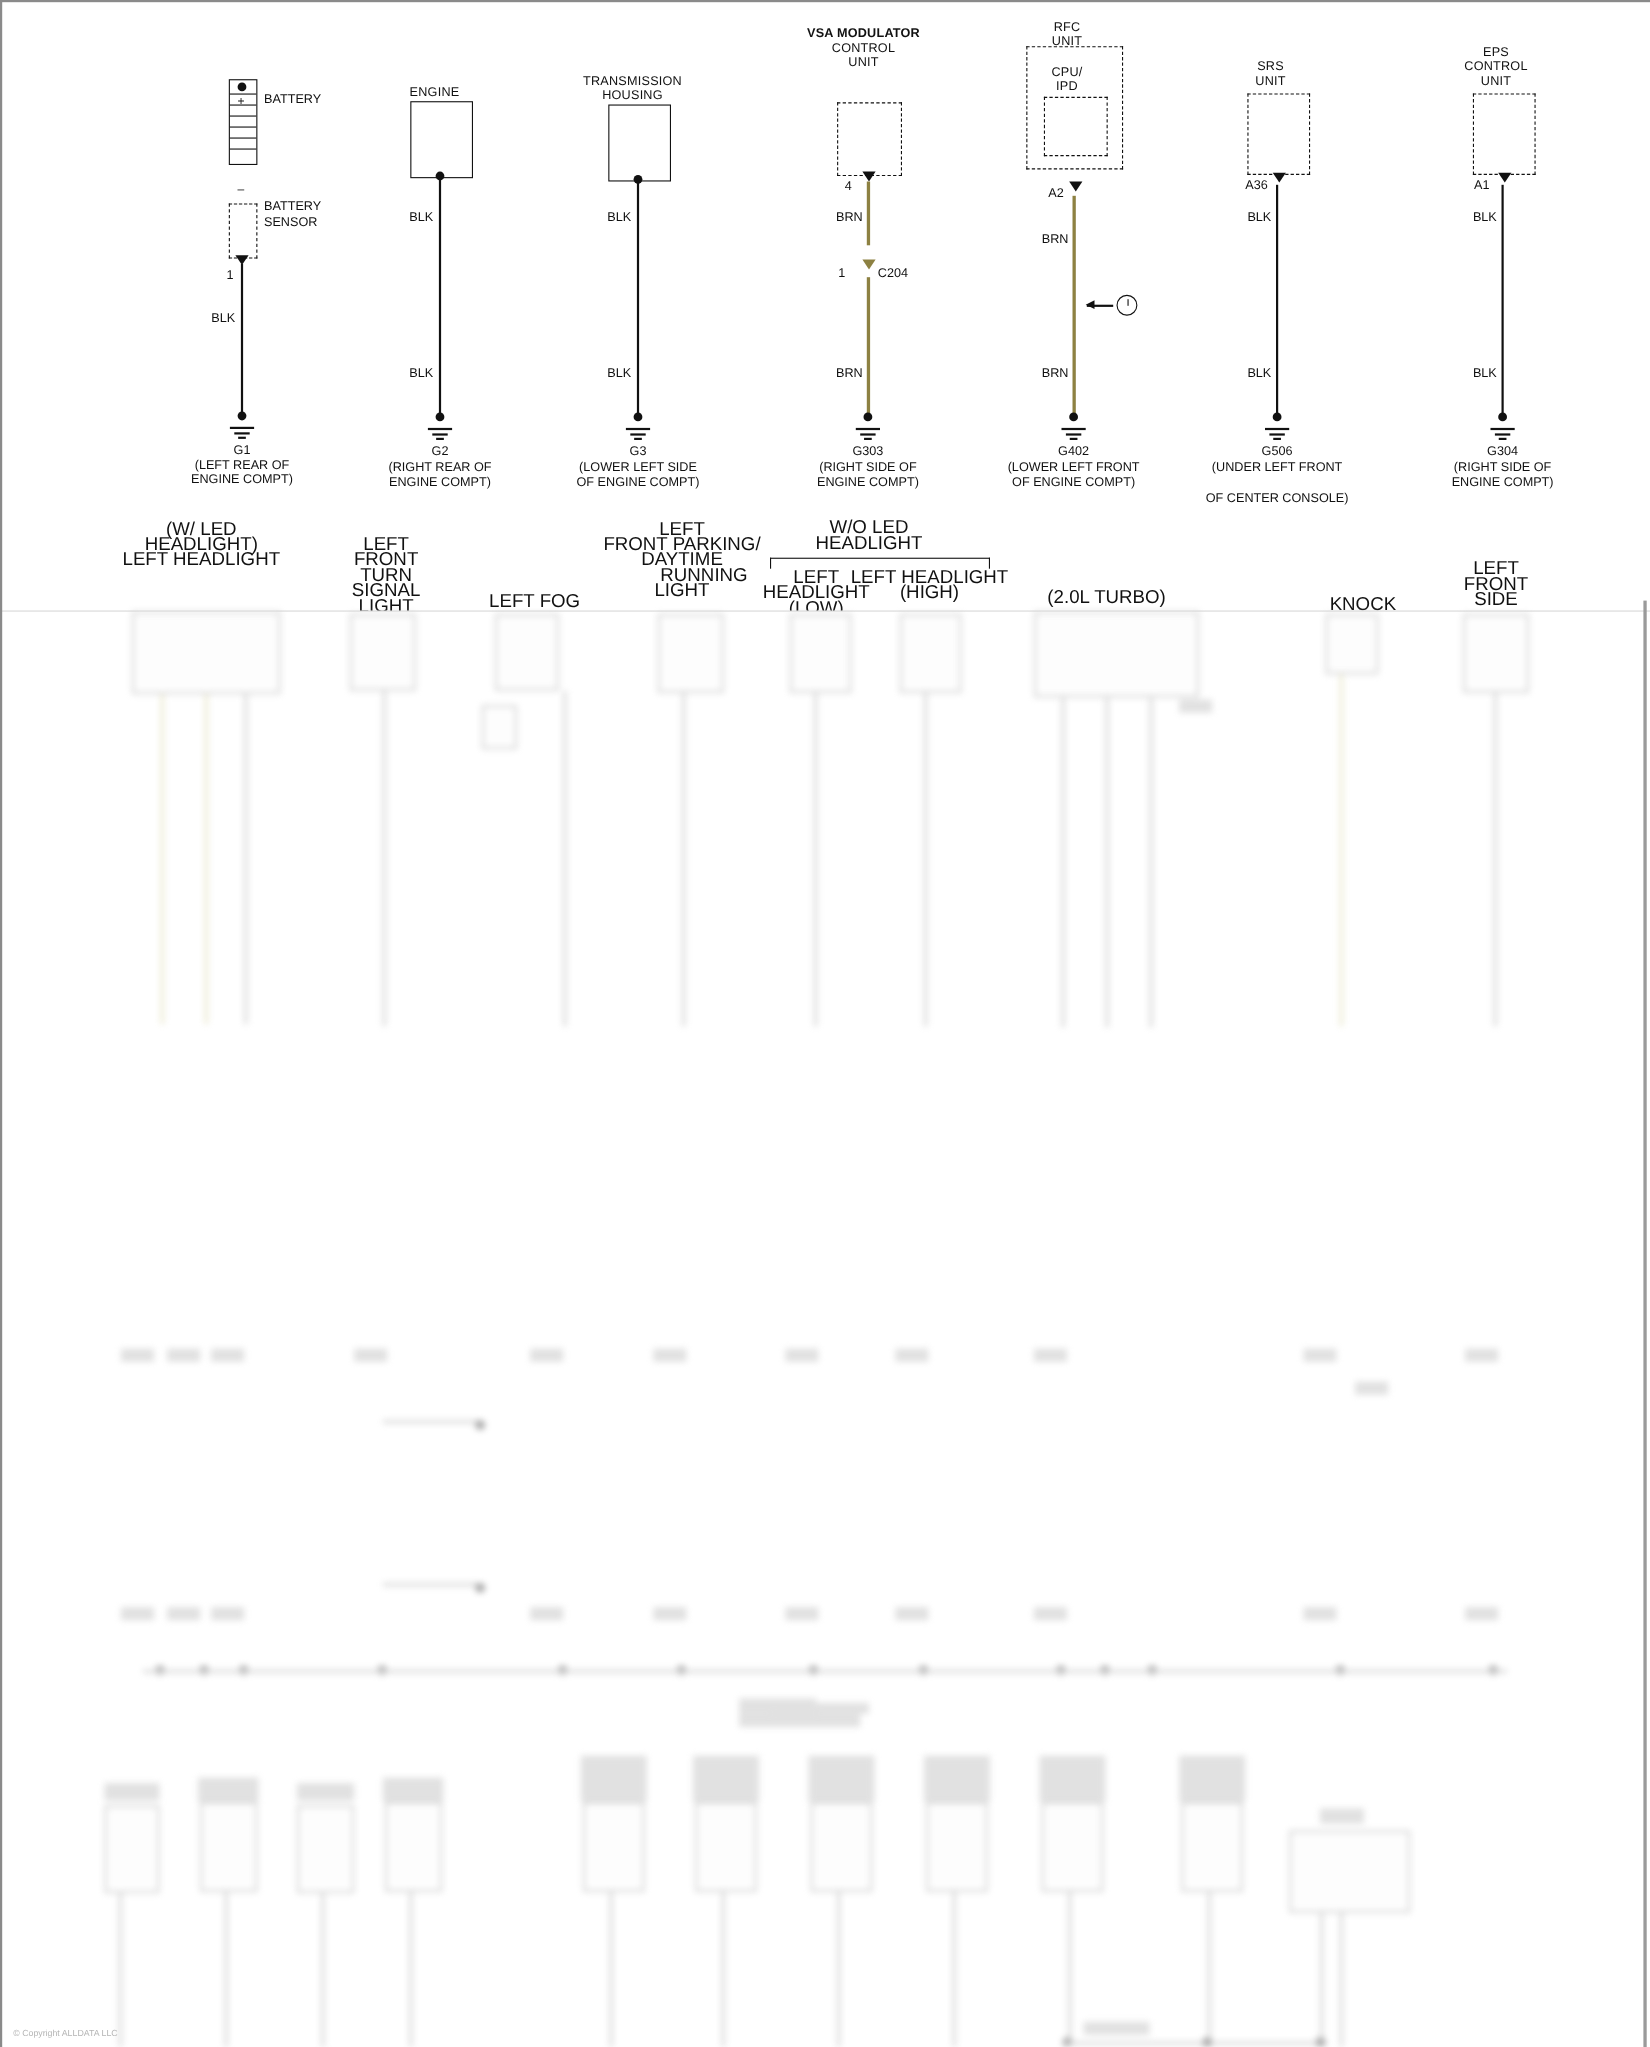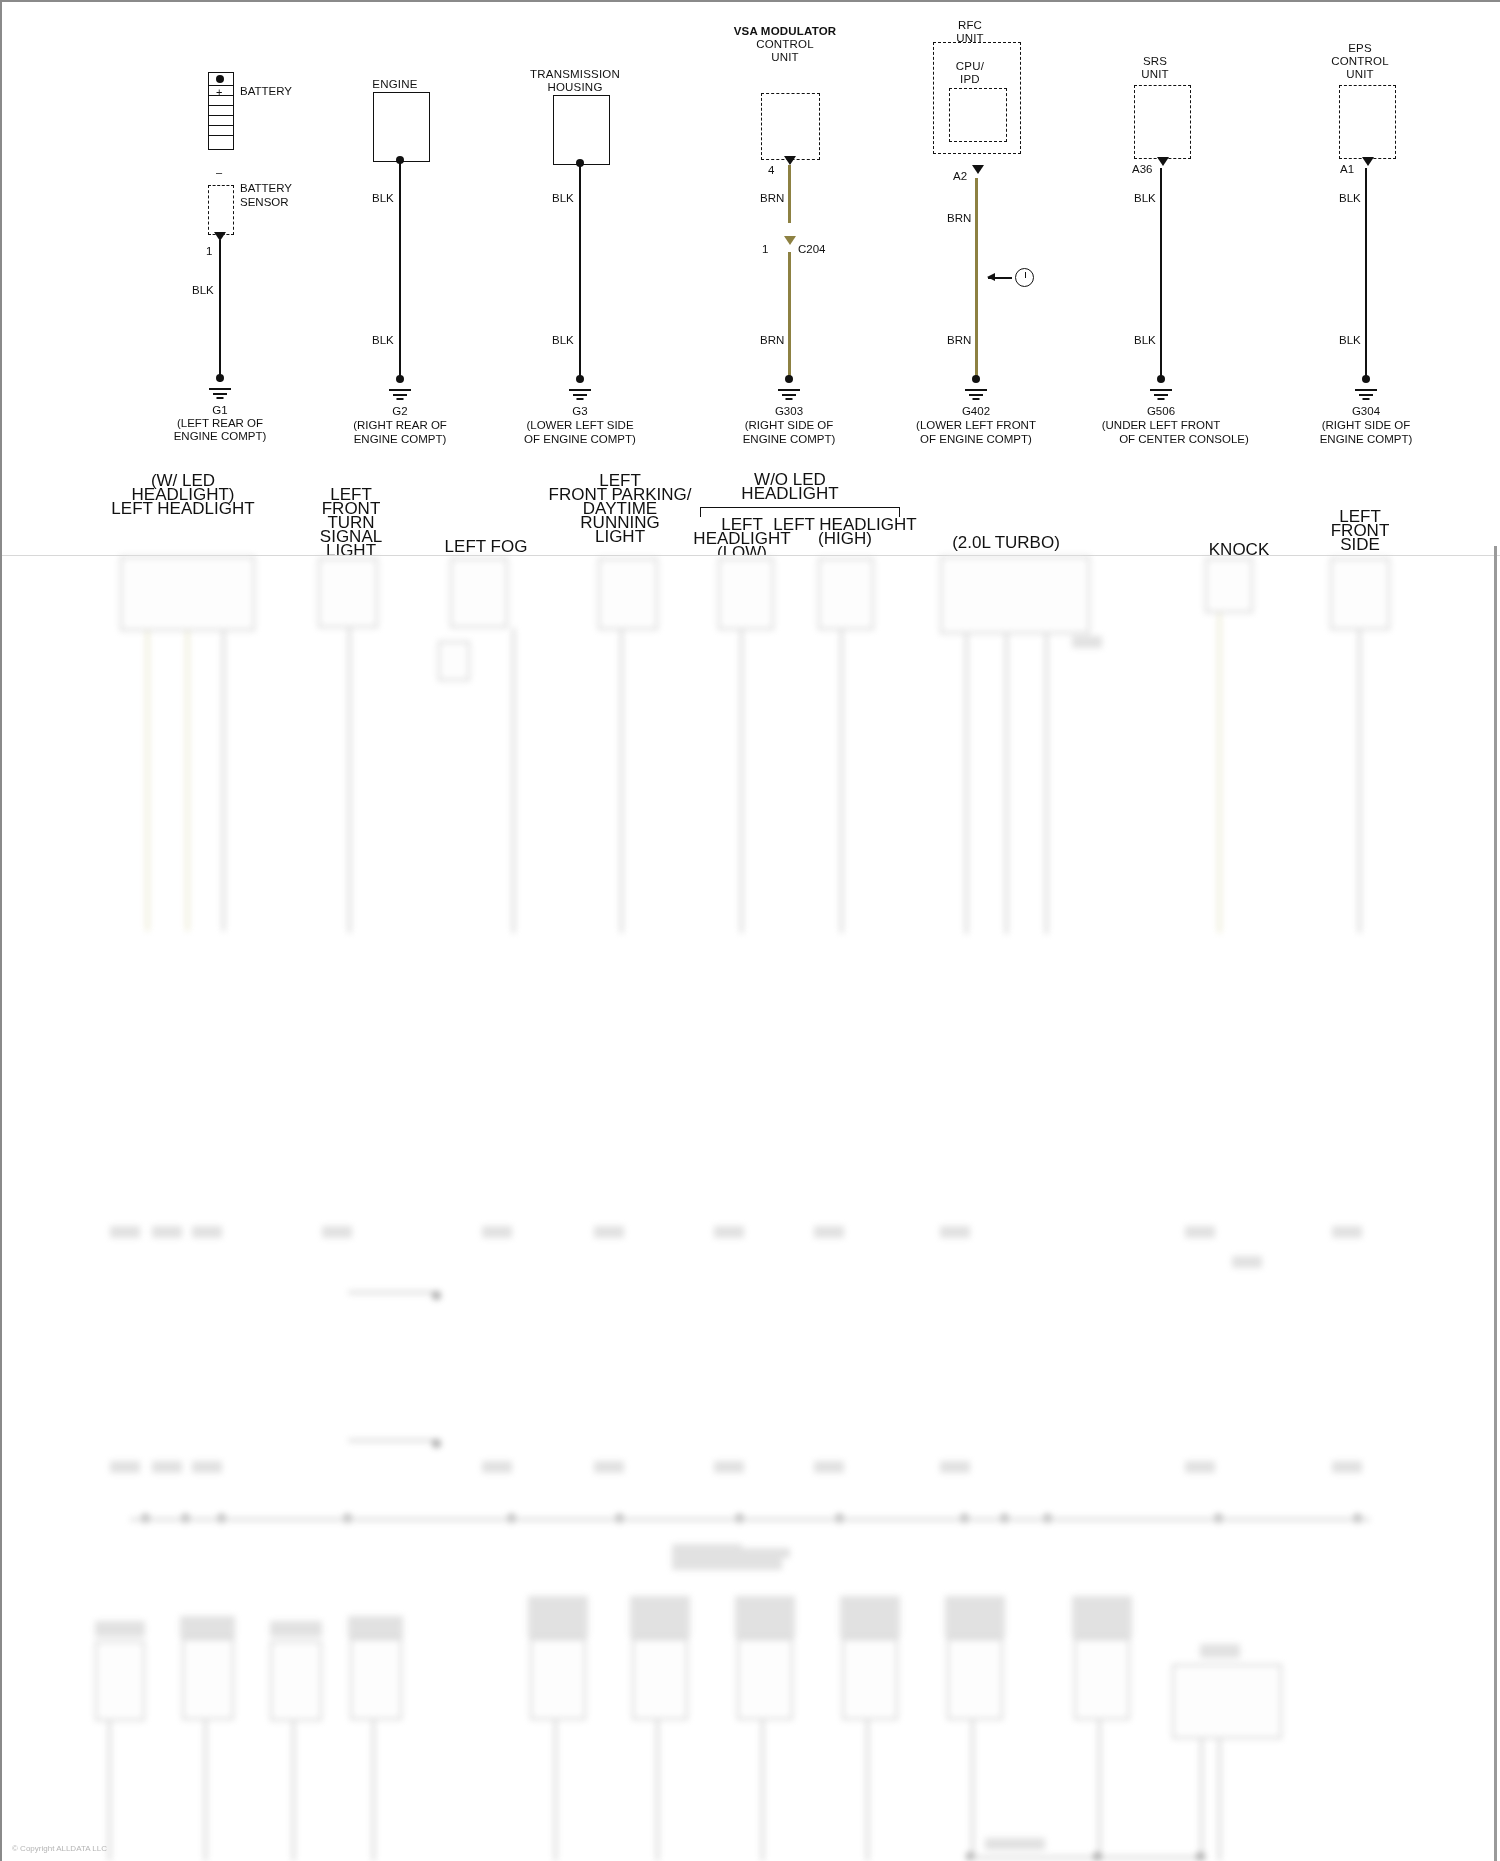--- a/index.html
+++ b/index.html
@@ -358,21 +358,21 @@
       <div class="lbl" style="left:84px; top:192px;">BLK</div>
       <div class="lbl" style="left:84px; top:334px;">BLK</div>
       <div class="node" style="left:107px; top:375px;"></div>
       <div class="gnd" style="left:96px; top:389px;">
           <i class="g1"></i>
           <i class="g2"></i>
           <i class="g3"></i>
         </div>
       <div class="gname" style="left:111px; top:405px;">G506</div>
       <div class="gname" style="left:111px; top:419px;">(UNDER LEFT FRONT</div>
-      <div class="gname" style="left:111px; top:433px;margin-left:23px;">OF CENTER CONSOLE)</div>
+      <div class="gname" style="left:111px; top:447px;">OF CENTER CONSOLE)</div>
     </div>
 
     <div class="col" style="left:1255px;">
       <div class="hdr" style="top:42px;">EPS</div>
       <div class="hdr" style="top:55px;">CONTROL</div>
       <div class="hdr" style="top:68px;">UNIT</div>
       <div class="box dashed" style="left:84px; top:85px; width:55px; height:72px;"></div>
       <div class="lbl" style="left:85px; top:163px;">A1</div>
       <div class="arrowdown" style="left:107px; top:157px;"></div>
       <div class="wire" style="left:110px; top:168px; height:212px;"></div>
@@ -397,21 +397,21 @@
     <div class="capt" style="left:351px; top:502px;">FRONT</div>
     <div class="capt" style="left:351px; top:516px;">TURN</div>
     <div class="capt" style="left:351px; top:530px;">SIGNAL</div>
     <div class="capt dim" style="left:351px; top:544px;">LIGHT</div>
 
     <div class="capt" style="left:474px; top:540px;margin-left:12px;">LEFT FOG</div>
 
     <div class="capt" style="left:620px; top:474px;">LEFT</div>
     <div class="capt" style="left:620px; top:488px;">FRONT PARKING/</div>
     <div class="capt" style="left:620px; top:502px;">DAYTIME</div>
-    <div class="capt" style="left:620px; top:516px;">RUNNING</div>
+    <div class="capt" style="left:640px; top:516px;">RUNNING</div>
     <div class="capt" style="left:620px; top:530px;">LIGHT</div>
 
     <div class="capt" style="left:790px; top:473px;">W/O LED</div>
     <div class="capt" style="left:790px; top:487px;">HEADLIGHT</div>
 
     <div class="hwire" style="left:700px; top:507px; width:200px; height:1.4px;"></div>
     <div class="wire" style="left:700px; top:507px; height:10px; width:1.4px;"></div>
     <div class="wire" style="left:899px; top:507px; height:10px; width:1.4px;"></div>
 
     <div class="capt" style="left:742px; top:518px;">LEFT</div>

